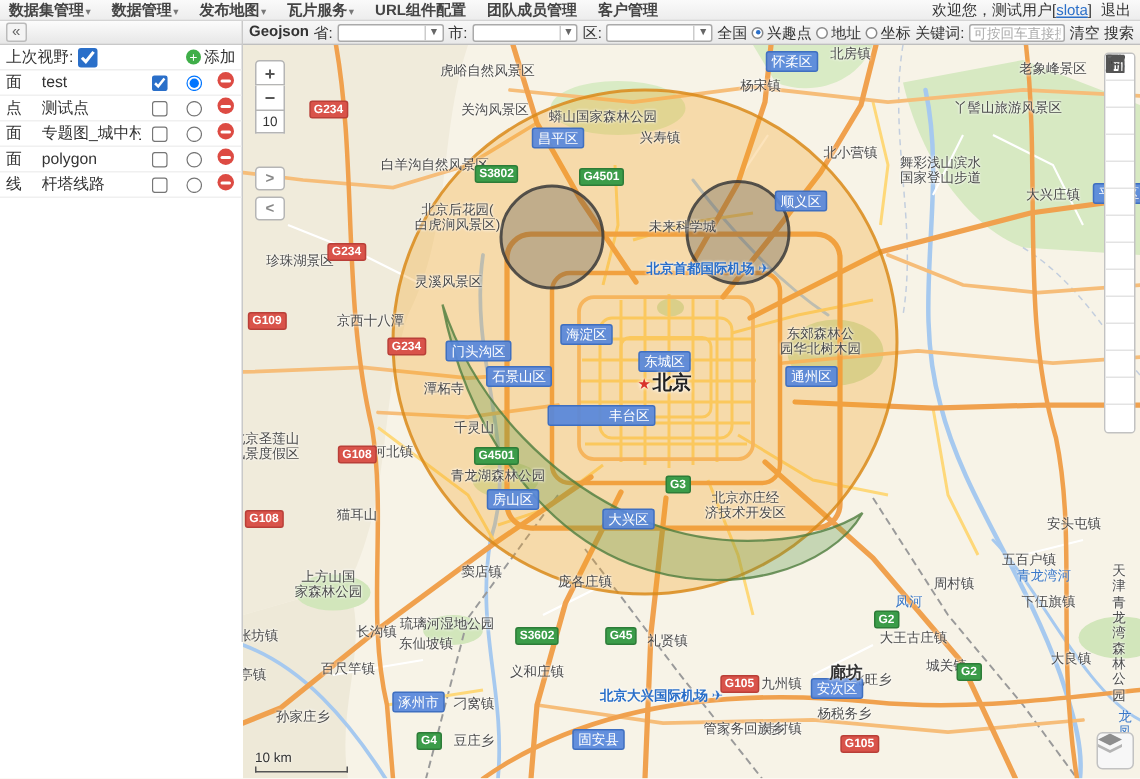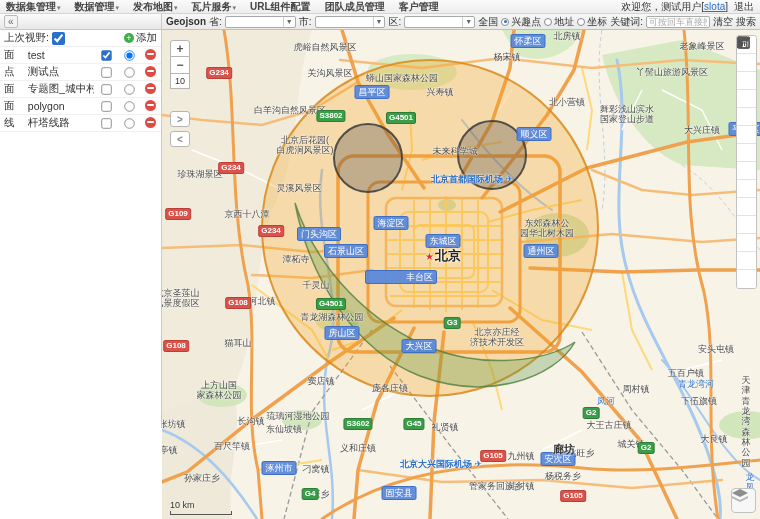--- a/index.html
+++ b/index.html
@@ -406,21 +406,21 @@
         <div class="ml rr" style="left: 16px; top: 184px;">G109</div>
         <div class="ml rr" style="left: 76px; top: 273px;">G108</div>
         <div class="ml rr" style="left: 14px; top: 316px;">G108</div>
         <div class="ml rr" style="left: 331px; top: 426px;">G105</div>
         <div class="ml rr" style="left: 411px; top: 466px;">G105</div>
         <div class="ml rg" style="left: 239px; top: 88px;">G4501</div>
         <div class="ml rg" style="left: 169px; top: 274px;">G4501</div>
         <div class="ml rg" style="left: 169px; top: 86px;">S3802</div>
         <div class="ml rg" style="left: 252px; top: 394px;">G45</div>
         <div class="ml rg" style="left: 196px; top: 394px;">S3602</div>
-        <div class="ml rg" style="left: 148px; top: 464px;">G4</div>
+        <div class="ml rg" style="left: 124px; top: 464px;">G4</div>
         <div class="ml rg" style="left: 290px; top: 293px;">G3</div>
         <div class="ml rg" style="left: 429px; top: 383px;">G2</div>
         <div class="ml rg" style="left: 484px; top: 418px;">G2</div>
       </div>
 
     <div id="zoomctl">
       <div class="zbtn top">+</div>
       <div class="zbtn" style="border-top:none;">−</div>
       <div id="zoom-level">10</div>
       <div id="panbtns">

